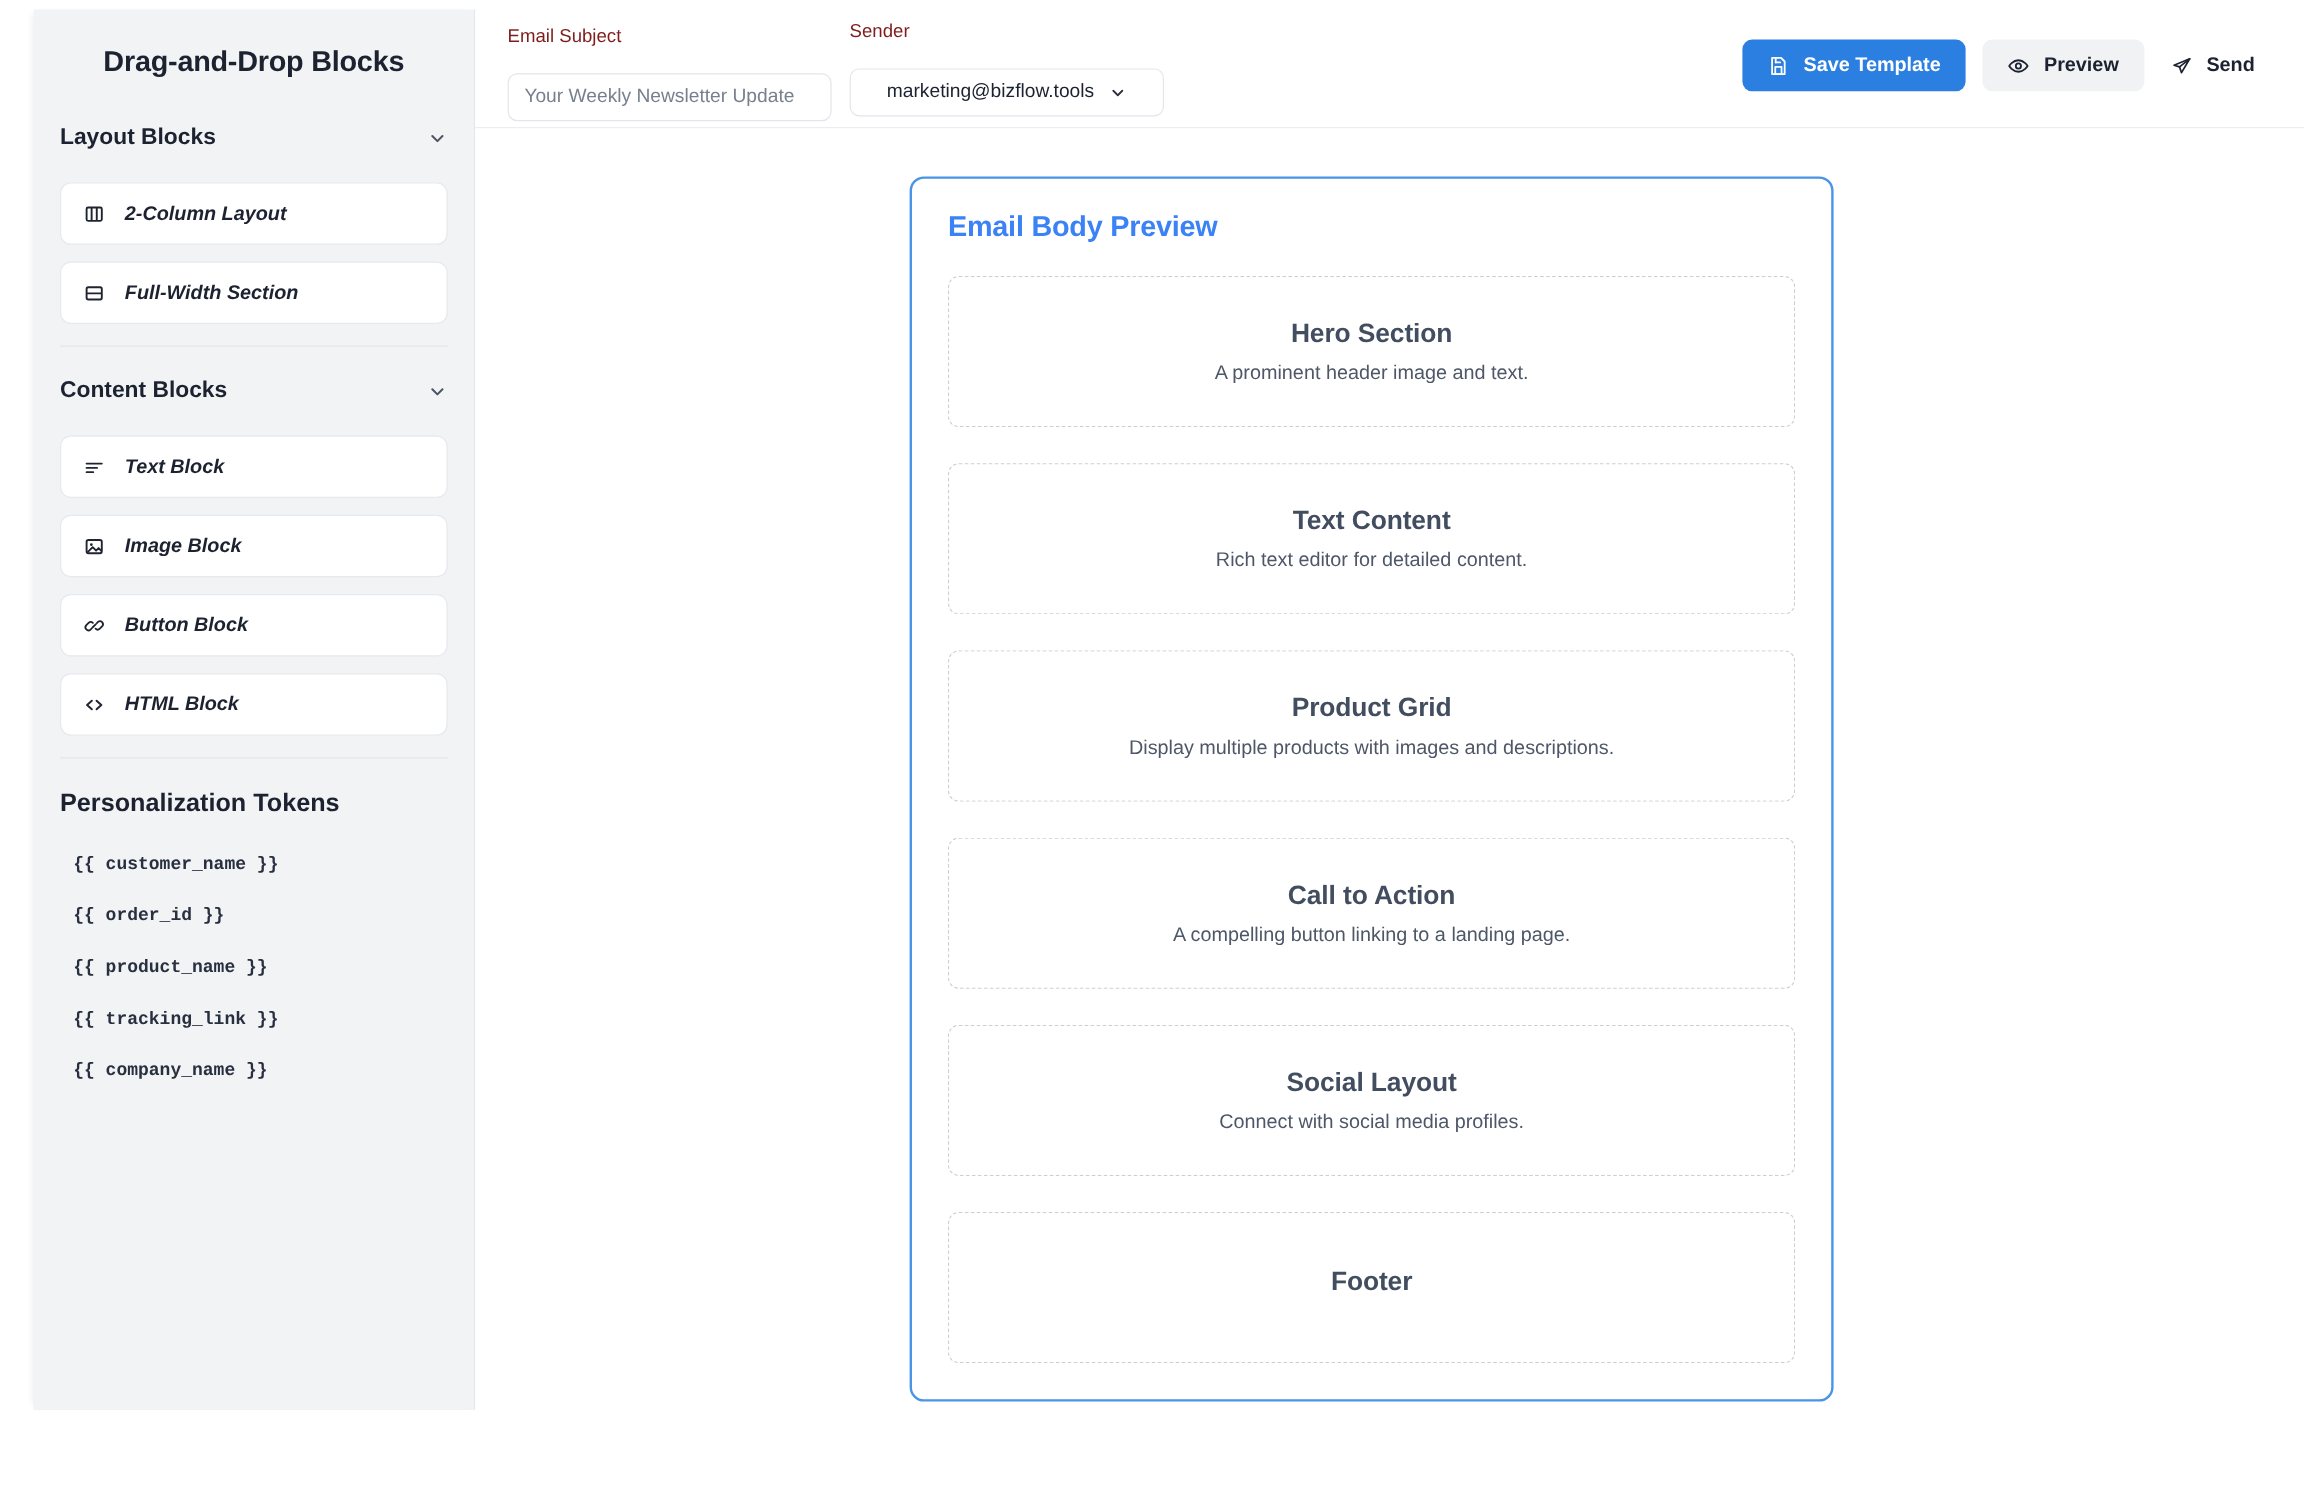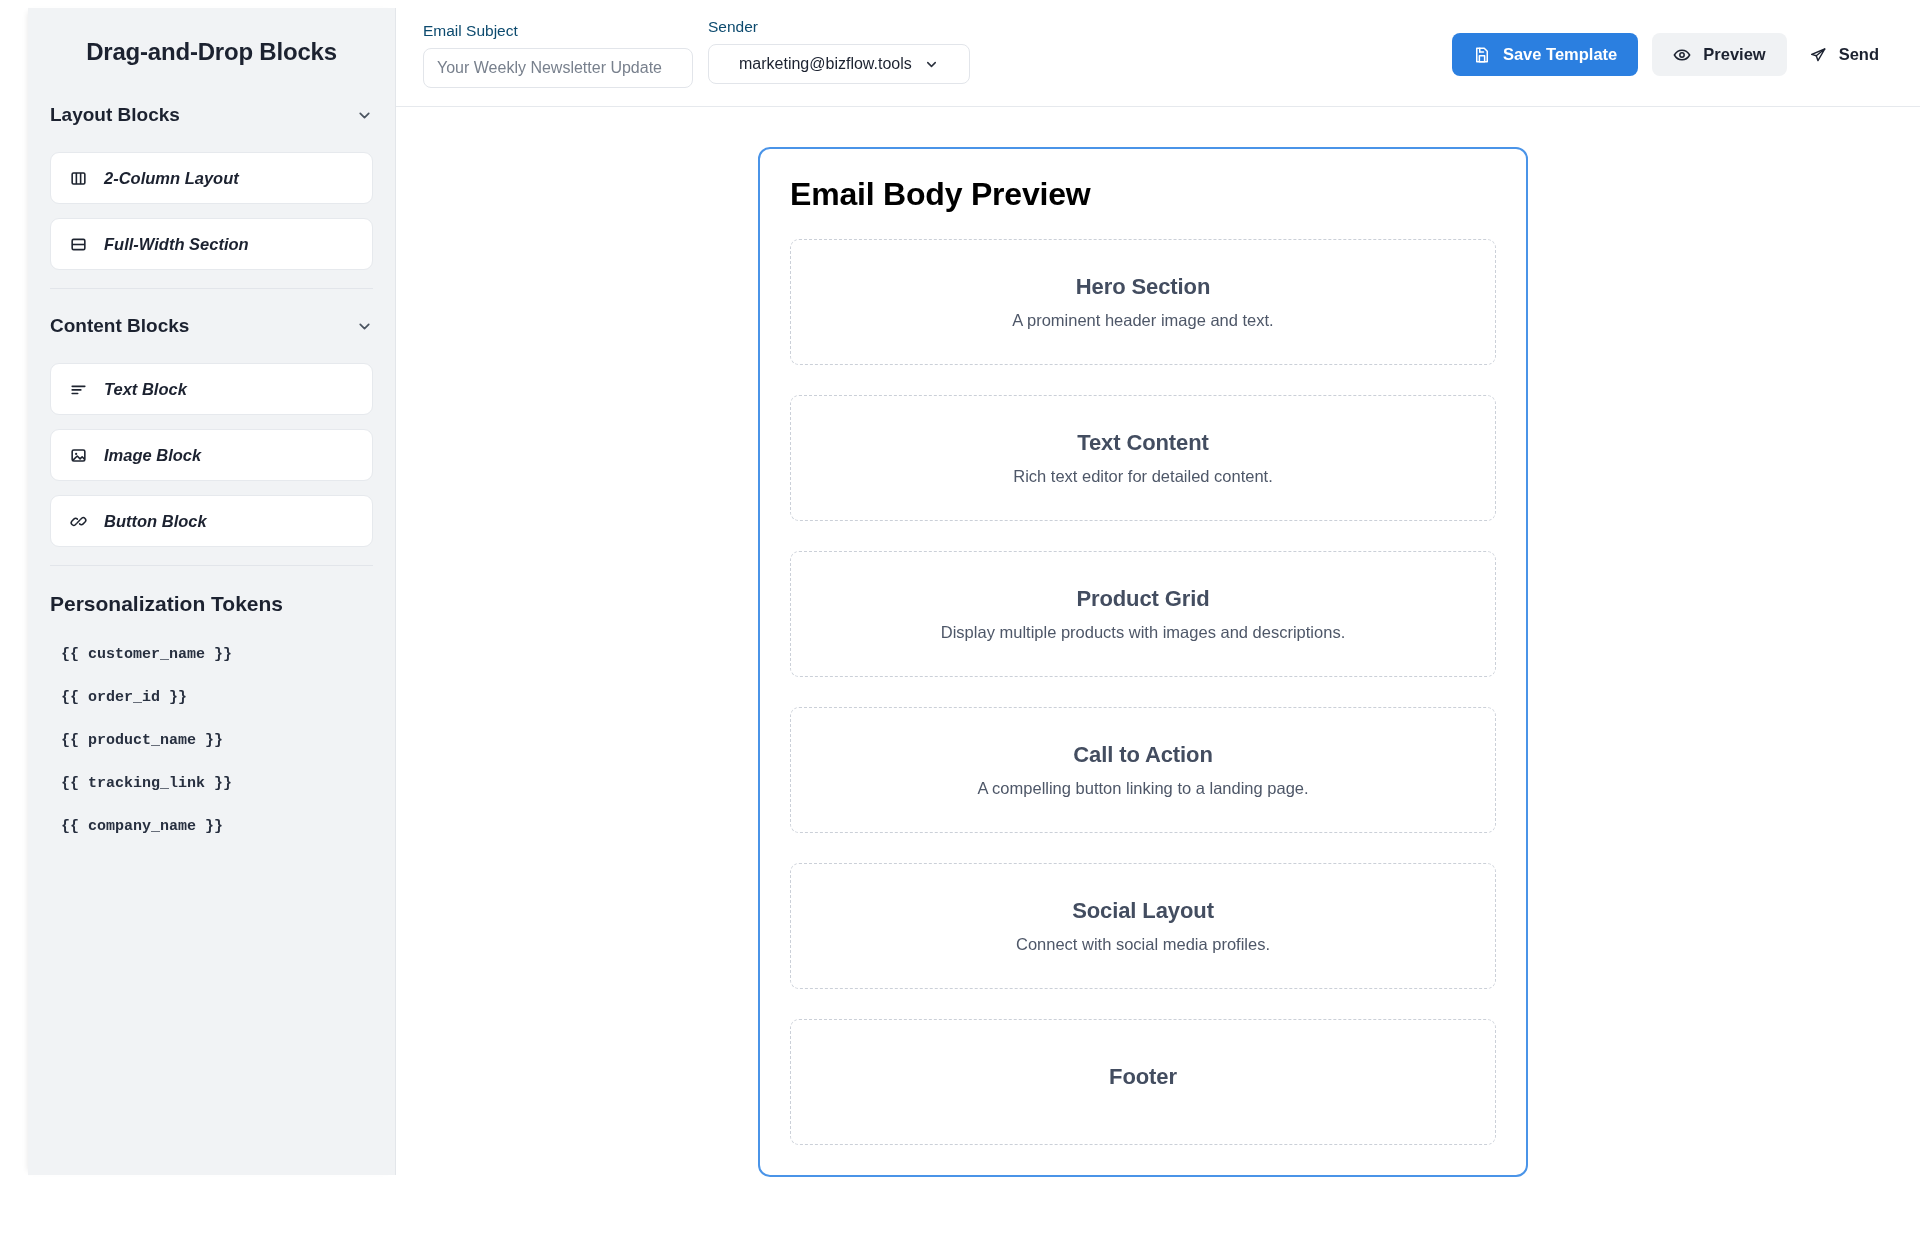--- a/index.html
+++ b/index.html
@@ -143,22 +143,22 @@
   }
   .field-sender {
     position: absolute;
     left: 312px;
     top: 10px;
   }
 
   .field-label {
     display: block;
     font-size: 15.5px;
-    color: #0c4a6e;
-    margin-bottom: 8px;
+    color: #7f1d1d;
+    margin-bottom: 21px;
   }
 
   .subject-input {
     width: 270px;
     height: 40px;
     border: 1px solid #e2e5ea;
     border-radius: 8px;
     background: #ffffff;
     padding: 0 13px;
     font-family: "Liberation Sans", sans-serif;
@@ -235,23 +235,23 @@
     left: 362px;
     top: 40px;
     width: 770px;
     background: #ffffff;
     border: 2px solid #4a94e8;
     border-radius: 12px;
     padding: 27px 30px 30px 30px;
   }
 
   .preview-title {
-    font-size: 32px;
-    font-weight: 700;
-    color: #000000;
+    font-size: 24px;
+    font-weight: 700;
+    color: #3b82f6;
     letter-spacing: -0.2px;
     margin-bottom: 26px;
   }
 
   .body-block {
     border: 1px dashed #cbd0d8;
     border-radius: 9px;
     height: 126px;
     margin-bottom: 30px;
     display: flex;
@@ -344,20 +344,27 @@
 
       <div class="block-item">
         <svg class="bi-icon" viewBox="0 0 24 24" fill="none" stroke="currentColor" stroke-width="1.9" stroke-linecap="round" stroke-linejoin="round">
           <path d="M9.2 14.9 8 16.1a3.2 3.2 0 0 1-4.5-4.5l2.6-2.6a3.2 3.2 0 0 1 4.5 0"></path>
           <path d="M14.8 9.1 16 7.9a3.2 3.2 0 0 1 4.5 4.5l-2.6 2.6a3.2 3.2 0 0 1-4.5 0"></path>
           <line x1="10.2" y1="13.8" x2="13.8" y2="10.2"></line>
         </svg>
         <span class="bi-label">Button Block</span>
       </div>
 
+      <div class="block-item">
+        <svg class="bi-icon" viewBox="0 0 24 24" fill="none" stroke="currentColor" stroke-width="2.1" stroke-linecap="round" stroke-linejoin="round">
+          <polyline points="9.5 7.5 4.5 12 9.5 16.5"></polyline>
+          <polyline points="14.5 7.5 19.5 12 14.5 16.5"></polyline>
+        </svg>
+        <span class="bi-label">HTML Block</span>
+      </div>
     </div>
 
     <div class="sidebar-sep"></div>
 
     <div class="tokens-title">Personalization Tokens</div>
 
     <div>
       <div class="token-row">{{ customer_name }}</div>
       <div class="token-row">{{ order_id }}</div>
       <div class="token-row">{{ product_name }}</div>

